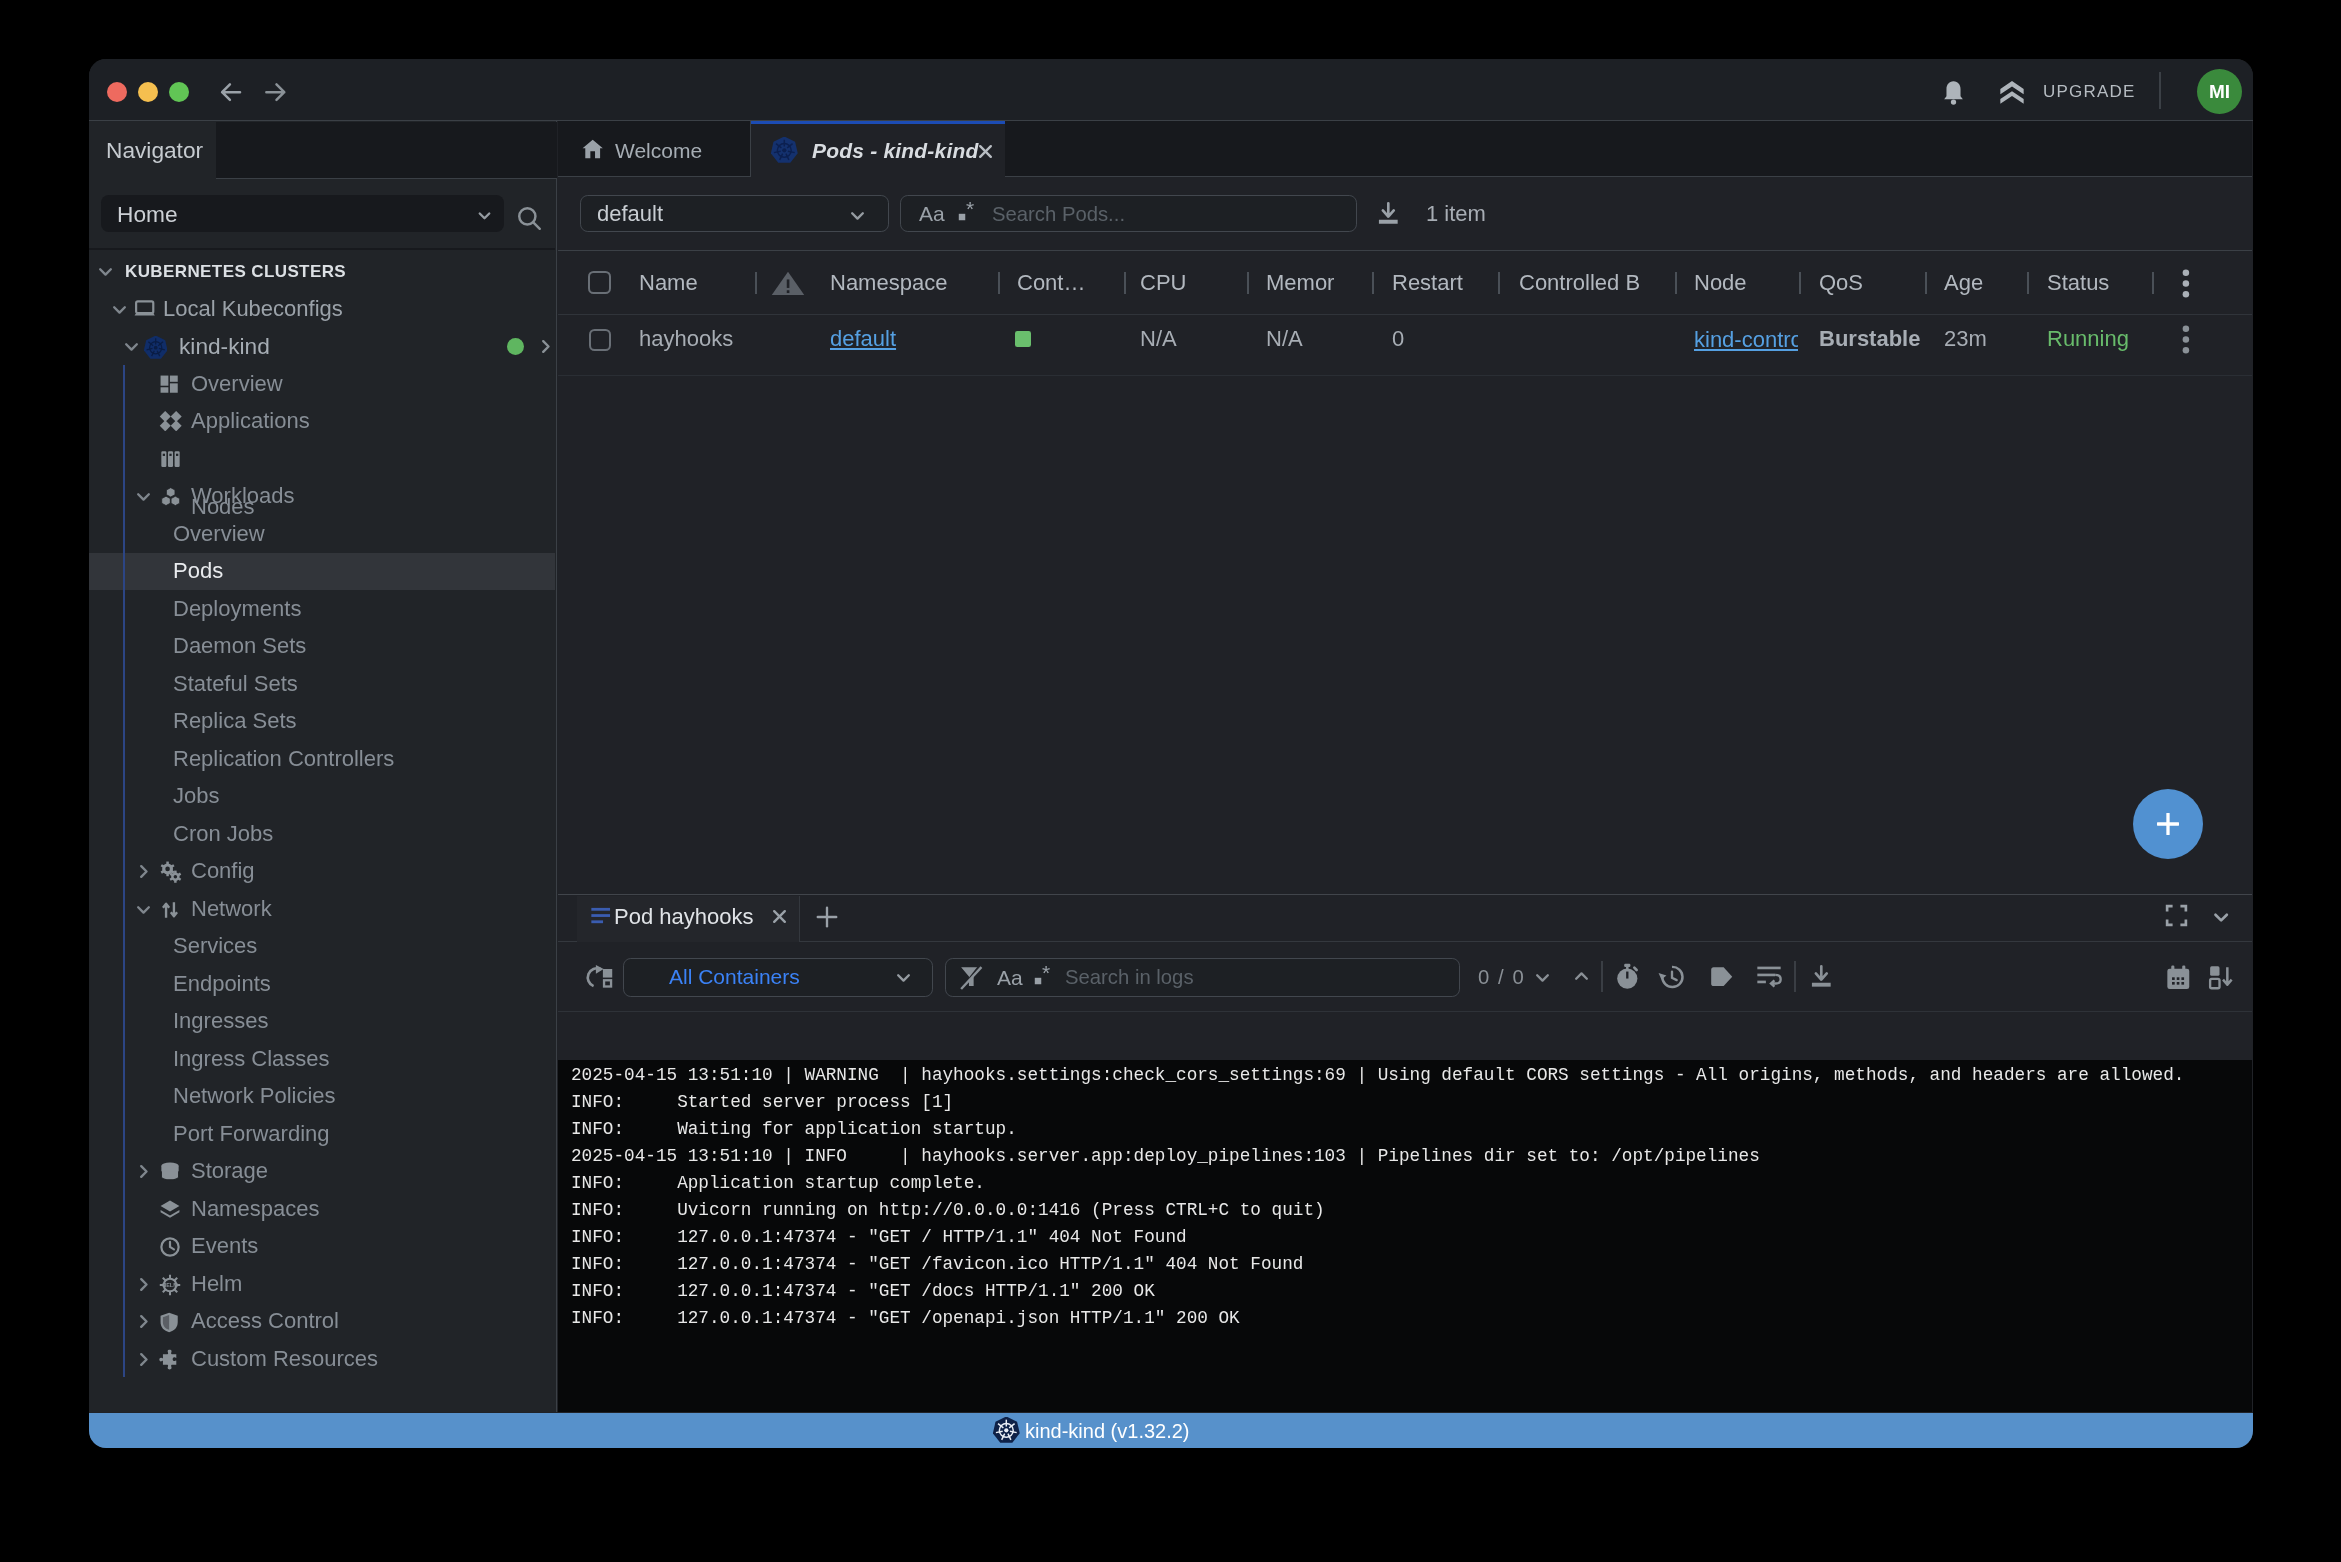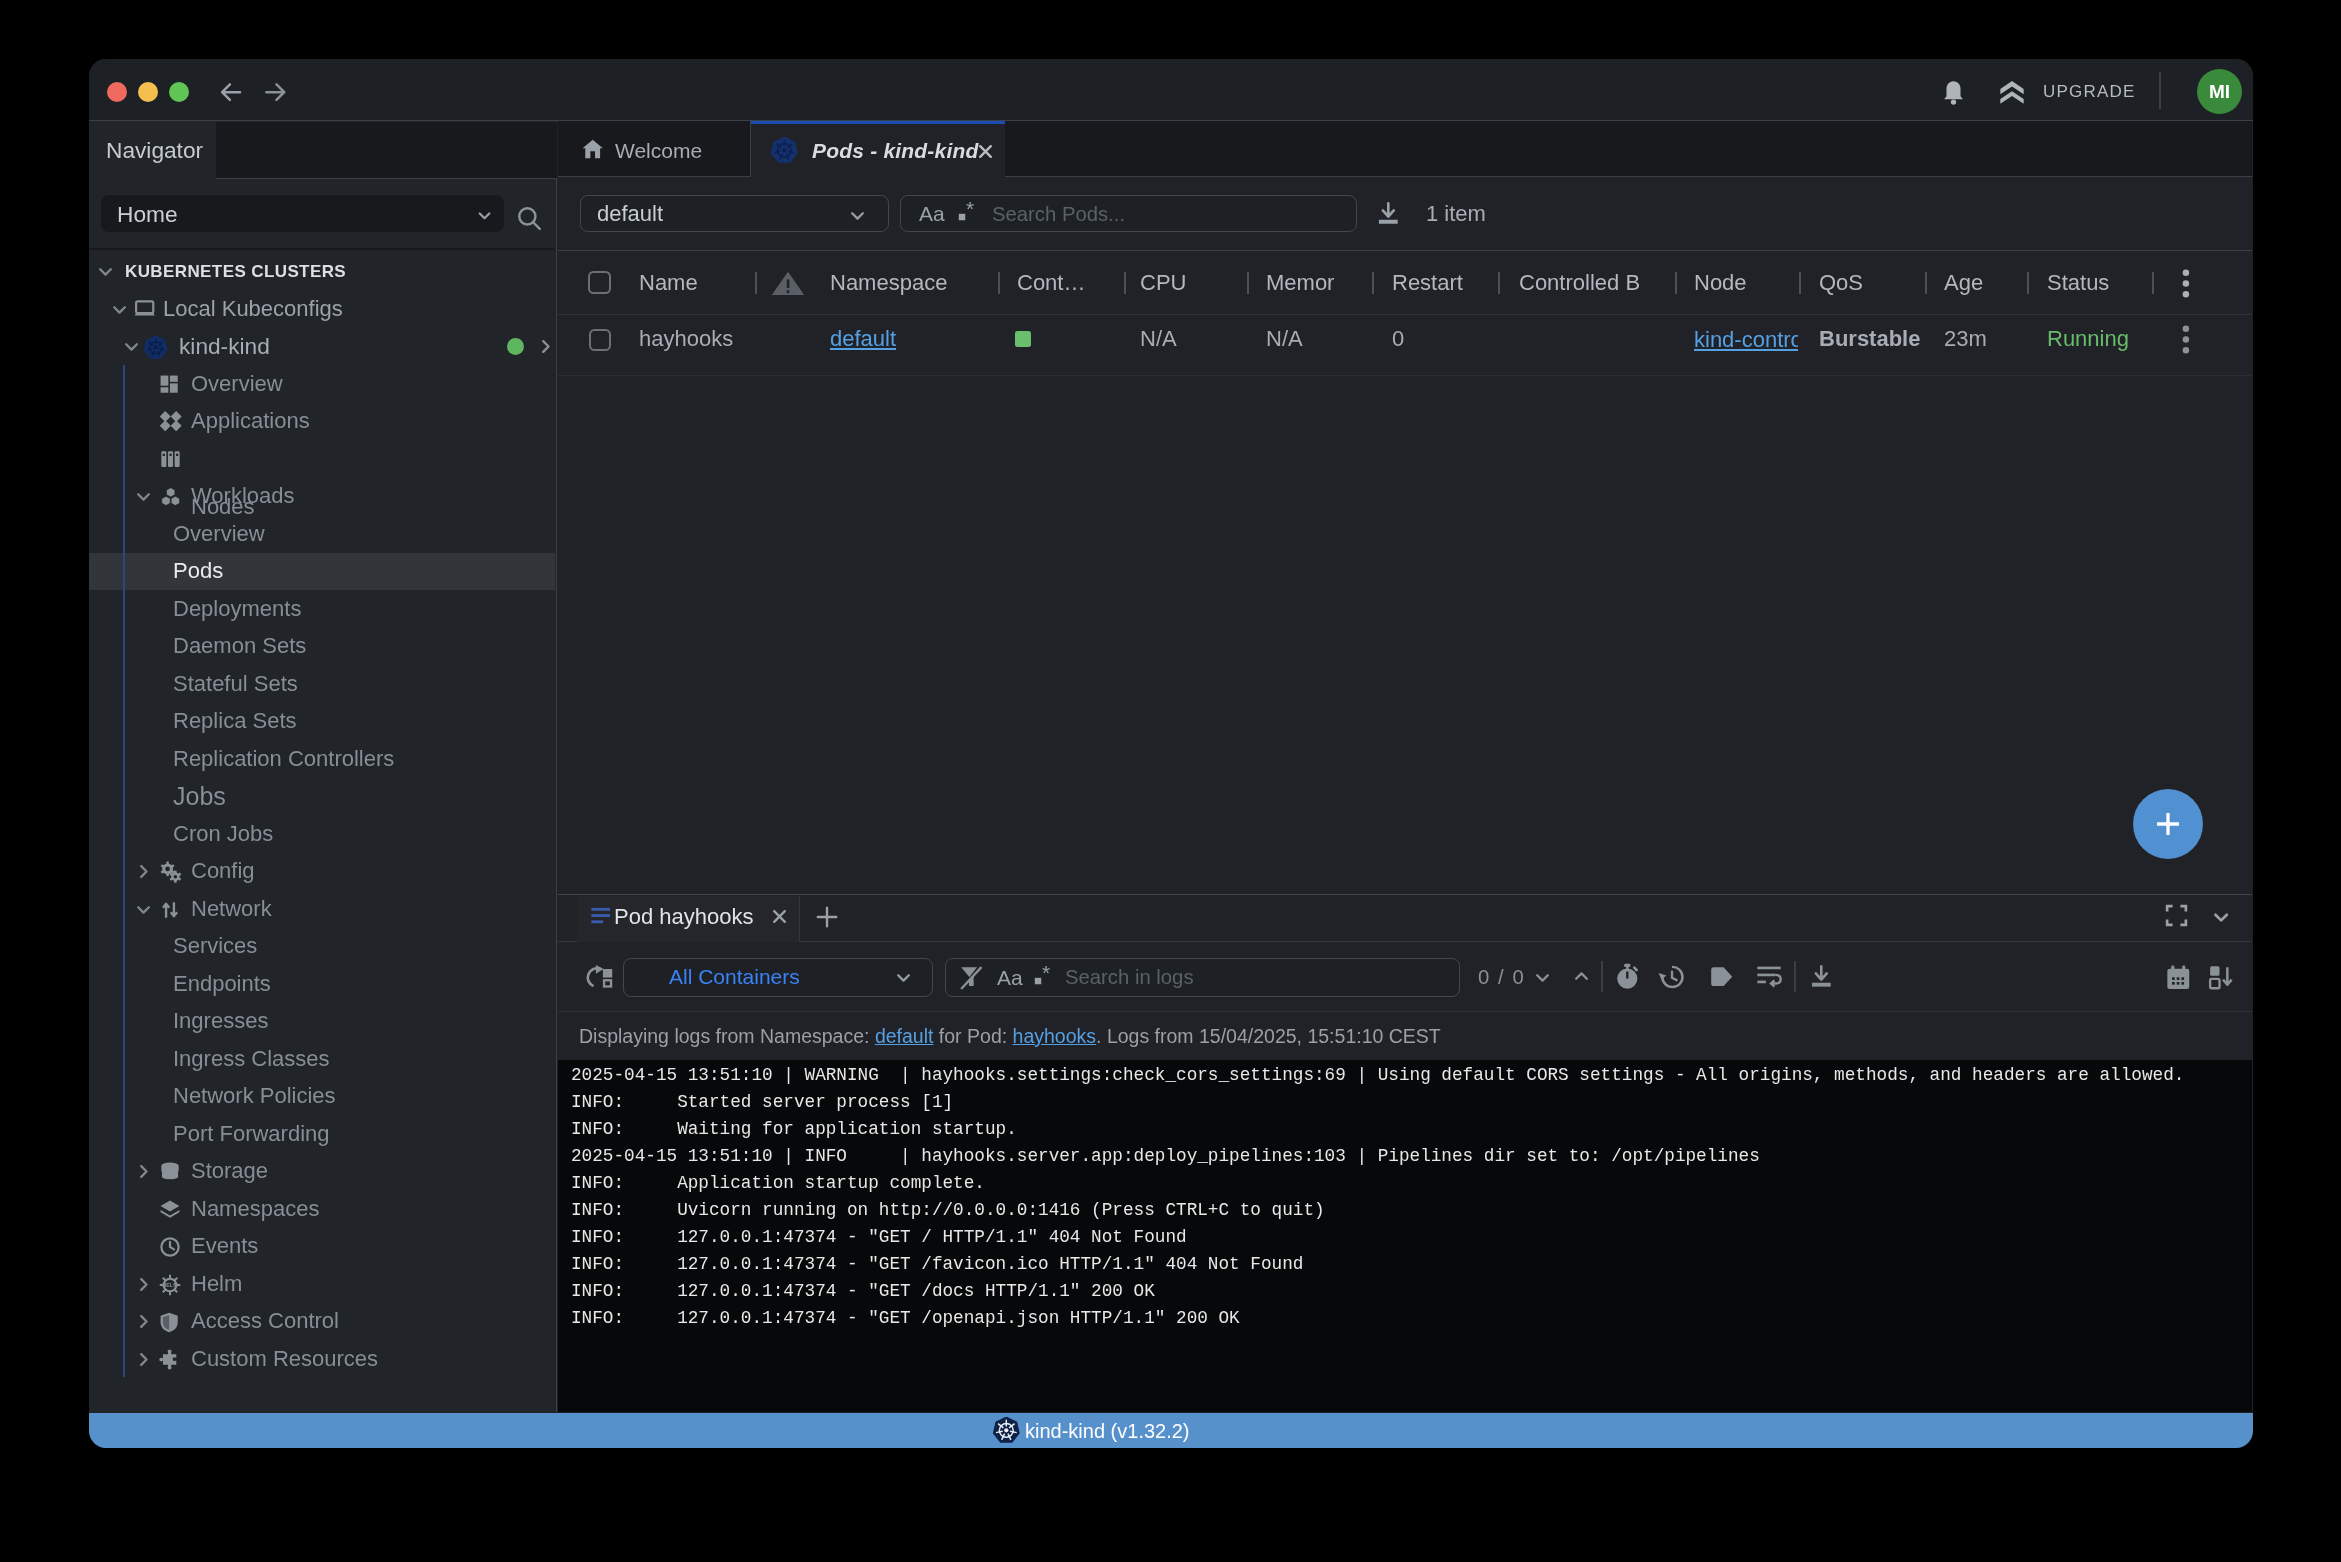--- a/index.html
+++ b/index.html
@@ -106,21 +106,21 @@
         <path d="M21 13 L26.5 16 L26.5 22 L21 25 L15.5 22 L15.5 16 Z" fill="#8a9197" stroke="#212428" stroke-width="1"></path>
       </svg></div>
 <div class="tx" style="left:102px;top:423px;height:28px;line-height:28px;font-size:22px;color:#878e96;font-weight:normal;">Workloads</div>
 <div class="tx" style="left:84px;top:461px;height:28px;line-height:28px;font-size:22px;color:#878e96;font-weight:normal;">Overview</div>
 <div class="tx" style="left:84px;top:498px;height:28px;line-height:28px;font-size:22px;color:#e9ebee;font-weight:normal;">Pods</div>
 <div class="tx" style="left:84px;top:536px;height:28px;line-height:28px;font-size:22px;color:#878e96;font-weight:normal;">Deployments</div>
 <div class="tx" style="left:84px;top:573px;height:28px;line-height:28px;font-size:22px;color:#878e96;font-weight:normal;">Daemon Sets</div>
 <div class="tx" style="left:84px;top:611px;height:28px;line-height:28px;font-size:22px;color:#878e96;font-weight:normal;">Stateful Sets</div>
 <div class="tx" style="left:84px;top:648px;height:28px;line-height:28px;font-size:22px;color:#878e96;font-weight:normal;">Replica Sets</div>
 <div class="tx" style="left:84px;top:686px;height:28px;line-height:28px;font-size:22px;color:#878e96;font-weight:normal;">Replication Controllers</div>
-<div class="tx" style="left:84px;top:723px;height:28px;line-height:28px;font-size:25px;color:#878e96;font-weight:normal;">Jobs</div>
+<div class="tx" style="left:84px;top:723px;height:28px;line-height:28px;font-size:22px;color:#878e96;font-weight:normal;">Jobs</div>
 <div class="tx" style="left:84px;top:761px;height:28px;line-height:28px;font-size:22px;color:#878e96;font-weight:normal;">Cron Jobs</div>
 <div class="a" style="left:45px;top:803px;"><svg width="19" height="19" viewBox="0 0 24 24">
         <polyline points="9.120000000000001,5.28 15.84,12.0 9.120000000000001,18.72" fill="none" stroke="#7f868d" stroke-width="3" stroke-linecap="round" stroke-linejoin="round"></polyline>
       </svg></div>
 <div class="a" style="left:70px;top:802px;"><svg width="23.4" height="22" viewBox="0 0 30 28">
         <rect x="9.4" y="0.6000000000000001" width="3.2" height="4.4" fill="#8a9197" transform="rotate(0 11 10)"></rect>
         <rect x="9.4" y="0.6000000000000001" width="3.2" height="4.4" fill="#8a9197" transform="rotate(60 11 10)"></rect>
         <rect x="9.4" y="0.6000000000000001" width="3.2" height="4.4" fill="#8a9197" transform="rotate(120 11 10)"></rect>
         <rect x="9.4" y="0.6000000000000001" width="3.2" height="4.4" fill="#8a9197" transform="rotate(180 11 10)"></rect>
         <rect x="9.4" y="0.6000000000000001" width="3.2" height="4.4" fill="#8a9197" transform="rotate(240 11 10)"></rect>
@@ -390,21 +390,20 @@
         <rect x="9" y="23" width="3.4" height="3.4" fill="#202227"></rect>
         <rect x="15" y="23" width="3.4" height="3.4" fill="#202227"></rect>
         <rect x="21" y="23" width="3.4" height="3.4" fill="#202227"></rect>
       </svg></div>
 <div class="a" style="left:2118px;top:905px;"><svg width="26.6" height="26.6" viewBox="0 0 34 34">
         <rect x="4" y="3" width="12" height="12" rx="2" fill="#8a9197"></rect>
         <rect x="4" y="19" width="12" height="12" rx="2" fill="none" stroke="#8a9197" stroke-width="3"></rect>
         <path d="M26 4 V25 M20.5 20 L26 26.5 L31.5 20" fill="none" stroke="#8a9197" stroke-width="3.2" stroke-linejoin="round"></path>
       </svg></div>
 <div class="a" style="left:469px;top:953px;width:1694px;height:48px;background:#202227;"></div>
-<div class="tx" style="left:490px;top:965px;height:25px;line-height:25px;font-size:19.5px;color:#9aa0a7;font-weight:normal;"><span>Displaying logs from Namespace: </span><span style="color:#55a0e2;text-decoration:underline;">default</span><span> for Pod: </span><span style="color:#55a0e2;text-decoration:underline;">hayhooks</span><span>. Logs from 15/04/2025, 15:51:10 CEST</span></div>
 <div class="a" style="left:469px;top:1001px;width:1694px;height:352px;background:#070809;"></div>
 <pre class="a" style="left:482px;top:1003px;margin:0;font-family:'Liberation Mono',monospace;font-size:17.7px;line-height:27px;color:#e8e8e8;">2025-04-15 13:51:10 | WARNING  | hayhooks.settings:check_cors_settings:69 | Using default CORS settings - All origins, methods, and headers are allowed.
 INFO:     Started server process [1]
 INFO:     Waiting for application startup.
 2025-04-15 13:51:10 | INFO     | hayhooks.server.app:deploy_pipelines:103 | Pipelines dir set to: /opt/pipelines
 INFO:     Application startup complete.
 INFO:     Uvicorn running on http://0.0.0.0:1416 (Press CTRL+C to quit)
 INFO:     127.0.0.1:47374 - "GET / HTTP/1.1" 404 Not Found
 INFO:     127.0.0.1:47374 - "GET /favicon.ico HTTP/1.1" 404 Not Found
 INFO:     127.0.0.1:47374 - "GET /docs HTTP/1.1" 200 OK

